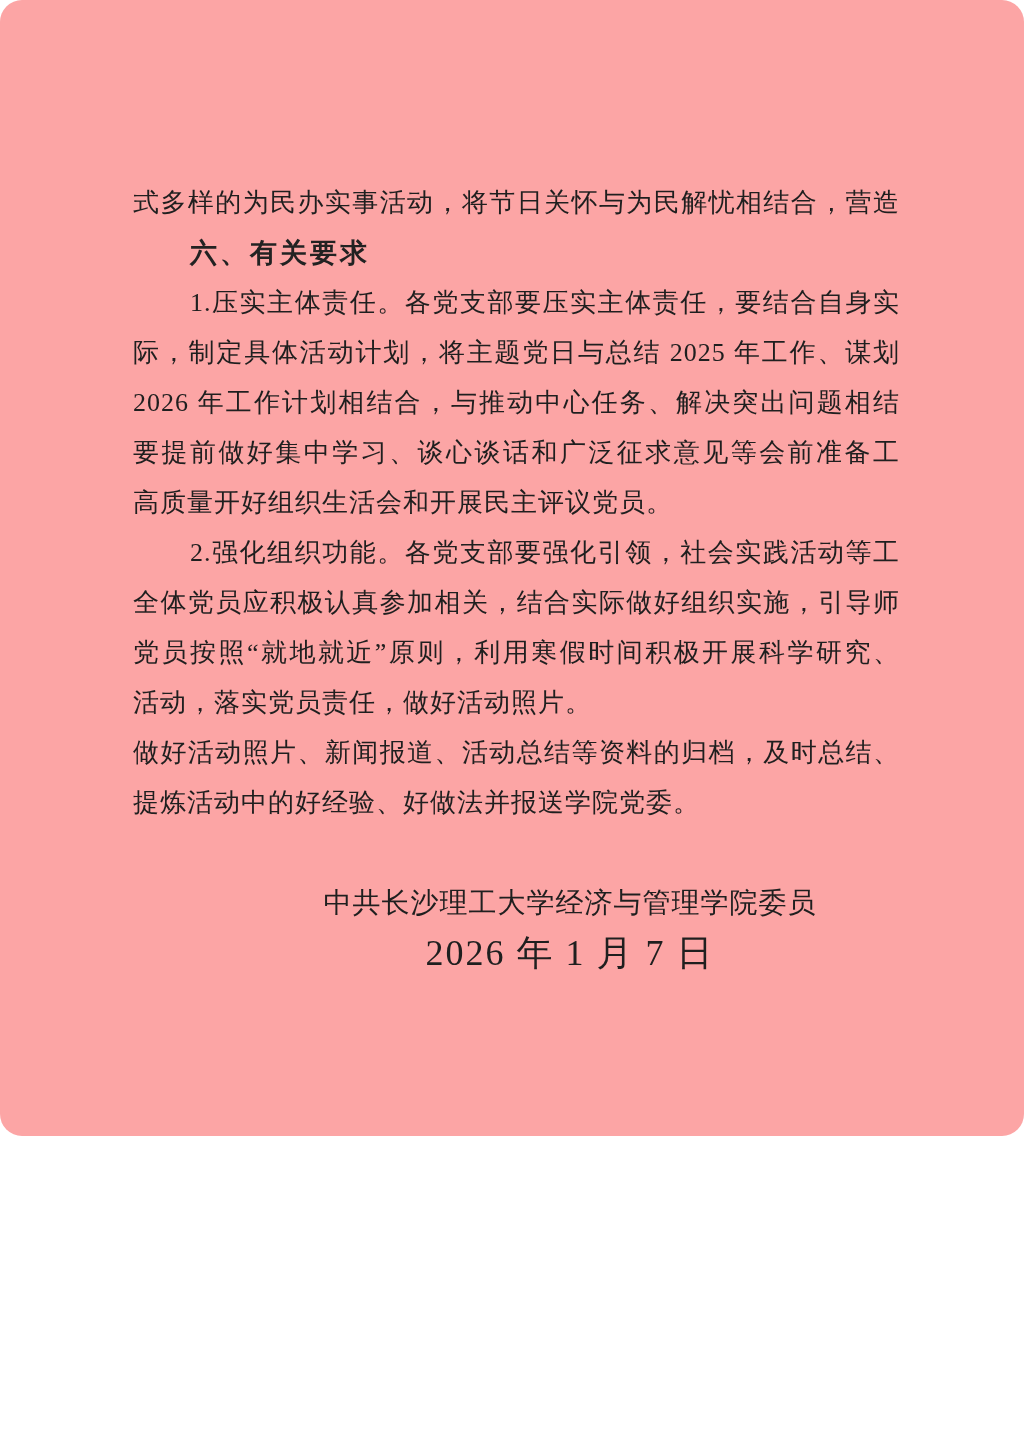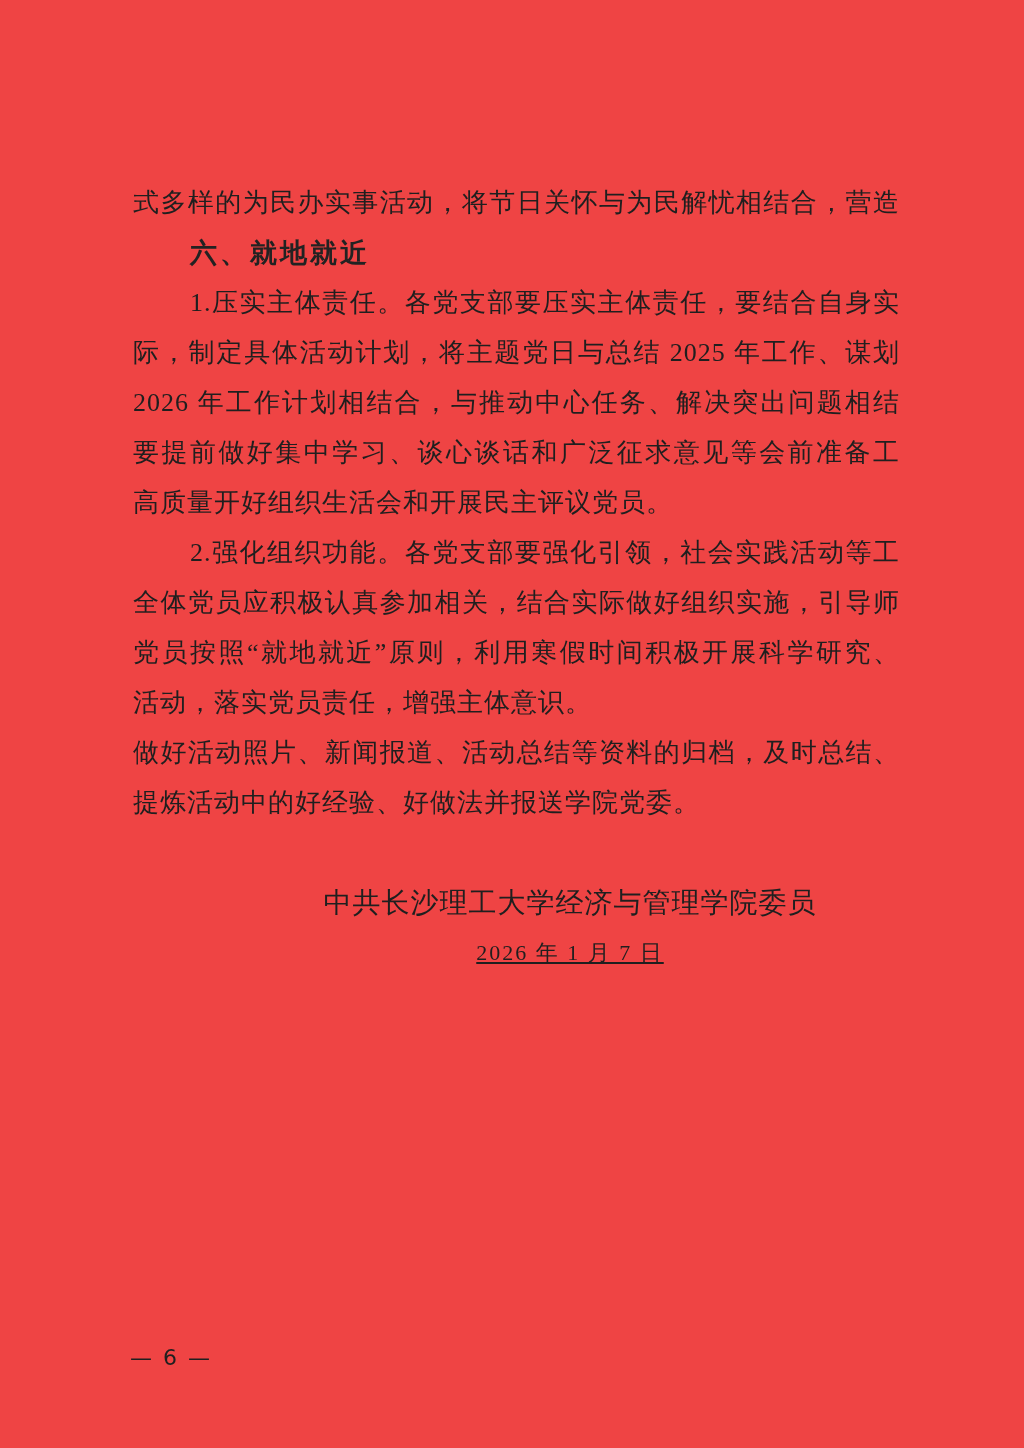--- a/index.html
+++ b/index.html
@@ -3,25 +3,26 @@
 <meta charset="utf-8">
 <style>
   html, body {
     margin: 0;
     padding: 0;
     background: #ffffff;
   }
   .page {
     position: relative;
     width: 1024px;
-    height: 1448px;
-    background: #ef4444;
+    height: 1136px;
+    background: #fca5a5;
     overflow: hidden;
     font-family: "Liberation Serif", serif;
     color: #1f1f1f;
+    border-radius: 22px;
   }
   .body-text {
     position: absolute;
     left: 133px;
     top: 178px;
     width: 767px;
   }
   .line {
     height: 50px;
     line-height: 50px;
@@ -50,23 +51,22 @@
   .sig-block {
     width: 506px;
     margin-left: 184px;
     text-align: center;
   }
   .sig-committee {
     font-size: 28px;
     letter-spacing: 1px;
   }
   .sig-date {
-    font-size: 22px;
+    font-size: 36px;
     letter-spacing: 2px;
-    text-decoration: underline;
   }
   .page-number {
     position: absolute;
     left: 130px;
     top: 1345px;
     font-size: 22px;
     letter-spacing: 2px;
     color: #1f1f1f;
     font-family: "DejaVu Sans", sans-serif;
   }
@@ -74,40 +74,40 @@
 </head>
 <body>
 
 <div class="page">
 
   <div class="body-text">
 
     <div class="line just"><span>式多样的为民办实事活动，将节日关怀与为民解忧相结合，营造</span></div>
 
 
-    <div class="line heading indent"><span>六、就地就近</span></div>
+    <div class="line heading indent"><span>六、有关要求</span></div>
 
     <div class="line just indent"><span>1.压实主体责任。</span><span>各党支部要压实主体责任，要结合自身实</span></div>
 
     <div class="line just"><span>际，制定具体活动计划，将主题党日与总结 2025 年工作、谋划</span></div>
 
     <div class="line just"><span>2026 年工作计划相结合，与推动中心任务、解决突出问题相结合。</span></div>
 
     <div class="line just"><span>要提前做好集中学习、谈心谈话和广泛征求意见等会前准备工作，</span></div>
 
     <div class="line"><span>高质量开好组织生活会和开展民主评议党员。</span></div>
 
     <div class="line just indent"><span>2.强化组织功能。</span><span>各党支部要强化引领，社会实践活动等工作</span></div>
 
     <div class="line just"><span>全体党员应积极认真参加相关，结合实际做好组织实施，引导师生</span></div>
 
     <div class="line just"><span>党员按照“就地就近”原则，利用寒假时间积极开展科学研究、</span></div>
 
 
-    <div class="line"><span>活动，落实党员责任，增强主体意识。</span></div>
+    <div class="line"><span>活动，落实党员责任，做好活动照片。</span></div>
 
 
     <div class="line just"><span>做好活动照片、新闻报道、活动总结等资料的归档，及时总结、</span></div>
 
     <div class="line"><span>提炼活动中的好经验、好做法并报送学院党委。</span></div>
 
     <div class="blank-line"></div>
 
     <div class="sig-block">
       <div class="line sig-committee">中共长沙理工大学经济与管理学院委员会</div>

